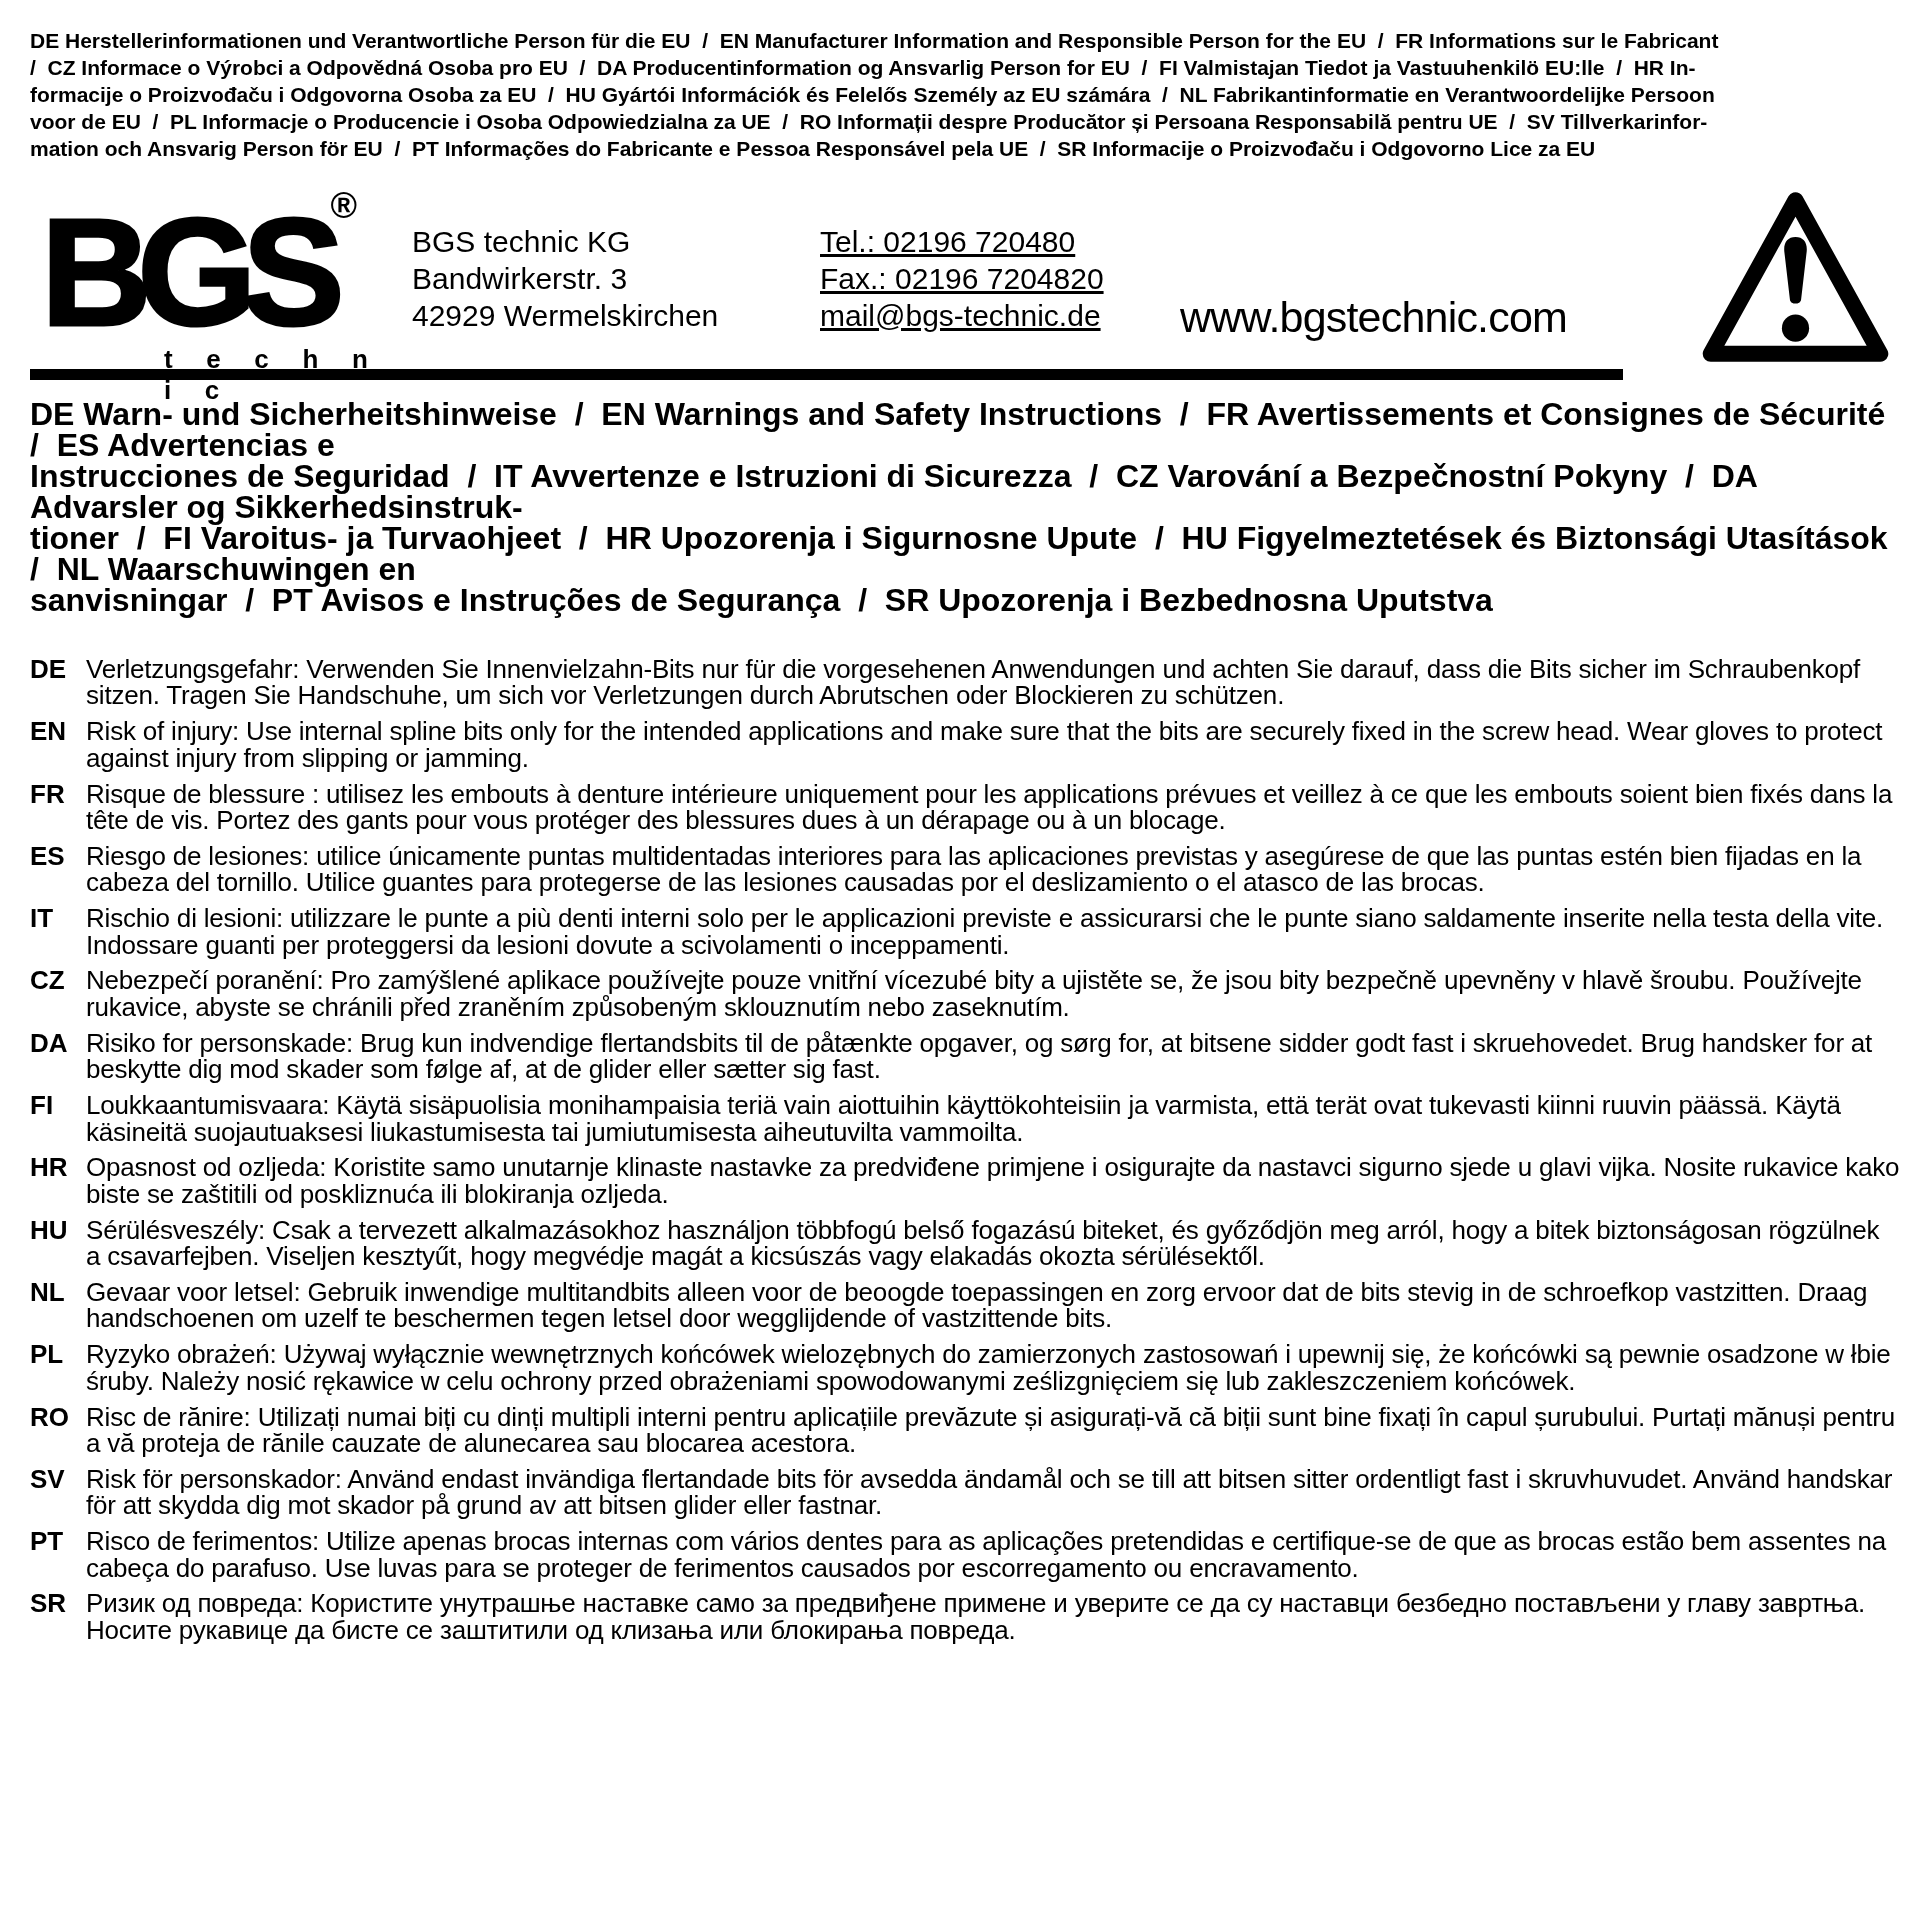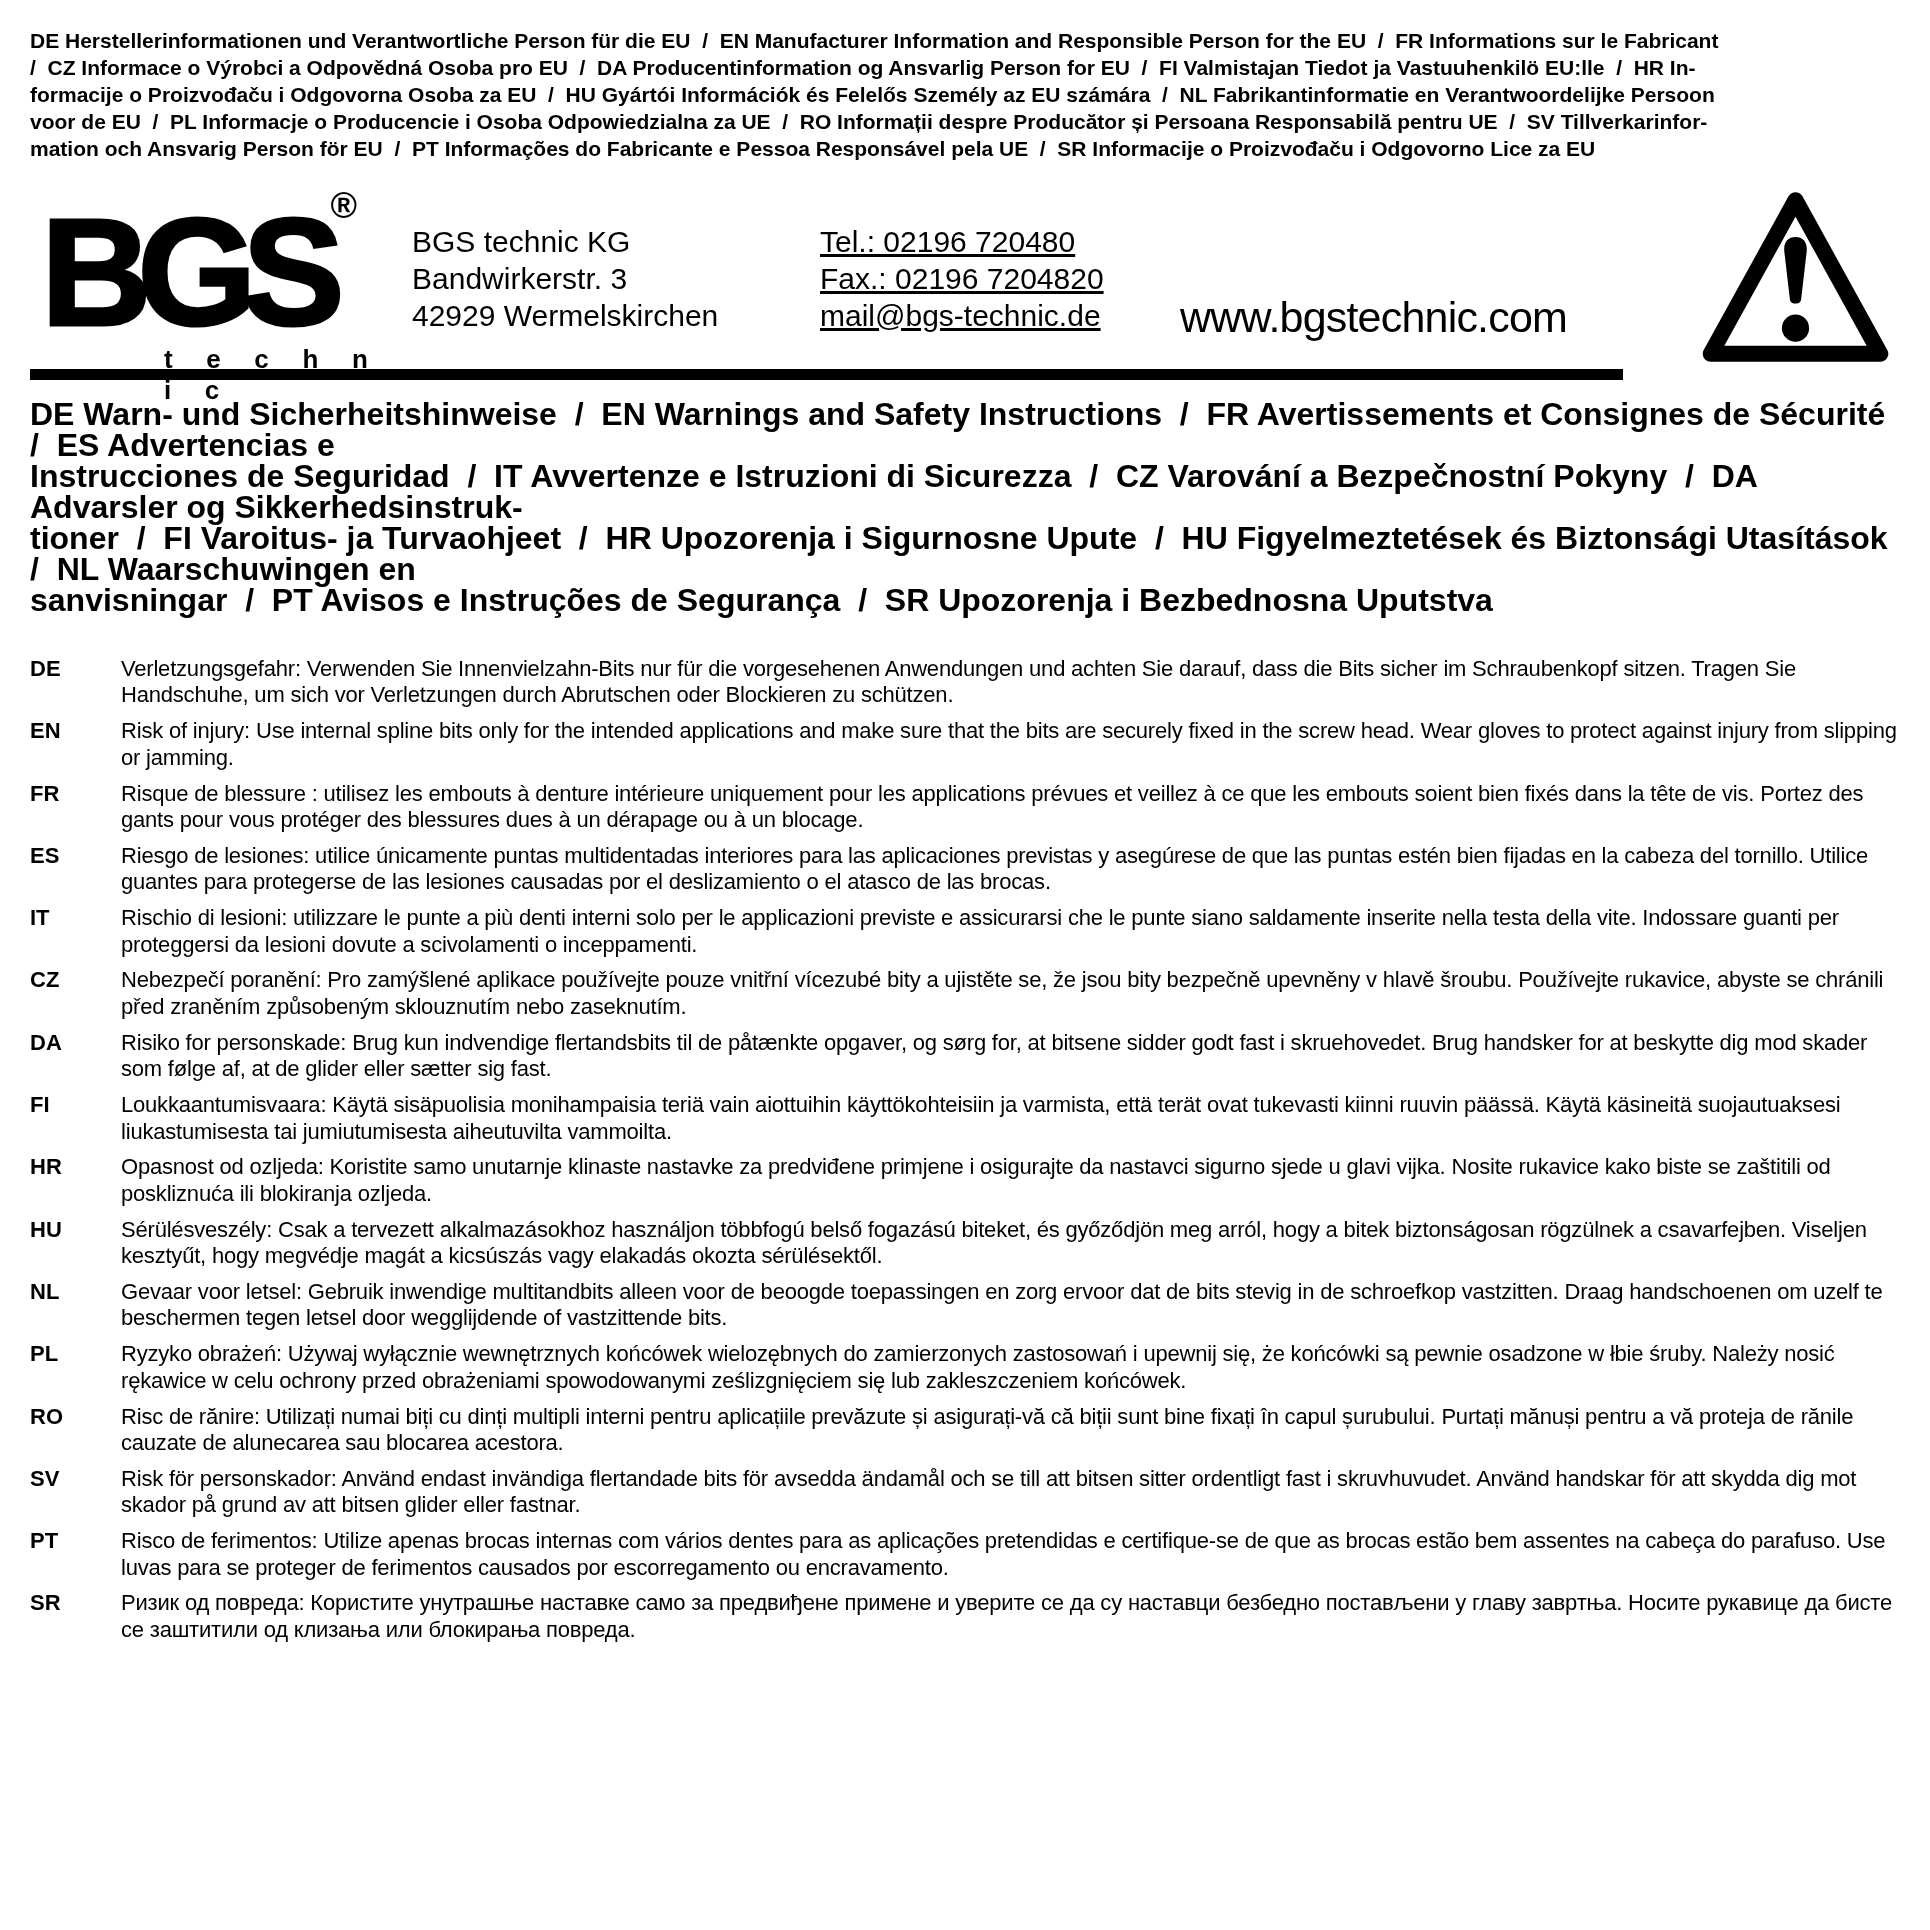--- a/index.html
+++ b/index.html
@@ -32,21 +32,21 @@
   .rule{height:11.7px;background:#000;width:1593px;margin-top:3.1px;}
   
   .safety-header{margin-top:18.7px;}
   .safety-header div{
     font-weight:bold;font-size:32px;line-height:31px;white-space:pre-wrap;
   }
   
   .warnings{margin-top:40px;}
   .warn-row{
     display:grid;grid-template-columns:56px 1fr;margin-bottom:9.3px;
-    font-size:22px;line-height:26.5px;gap:35px;
+    font-size:26px;line-height:26.5px;
   }
   .warn-code{font-weight:bold;}
   .warn-text{letter-spacing:-0.2px;}
 </style>
 </head>
 <body>
 
 <div class="page">
   <div class="content">
 

